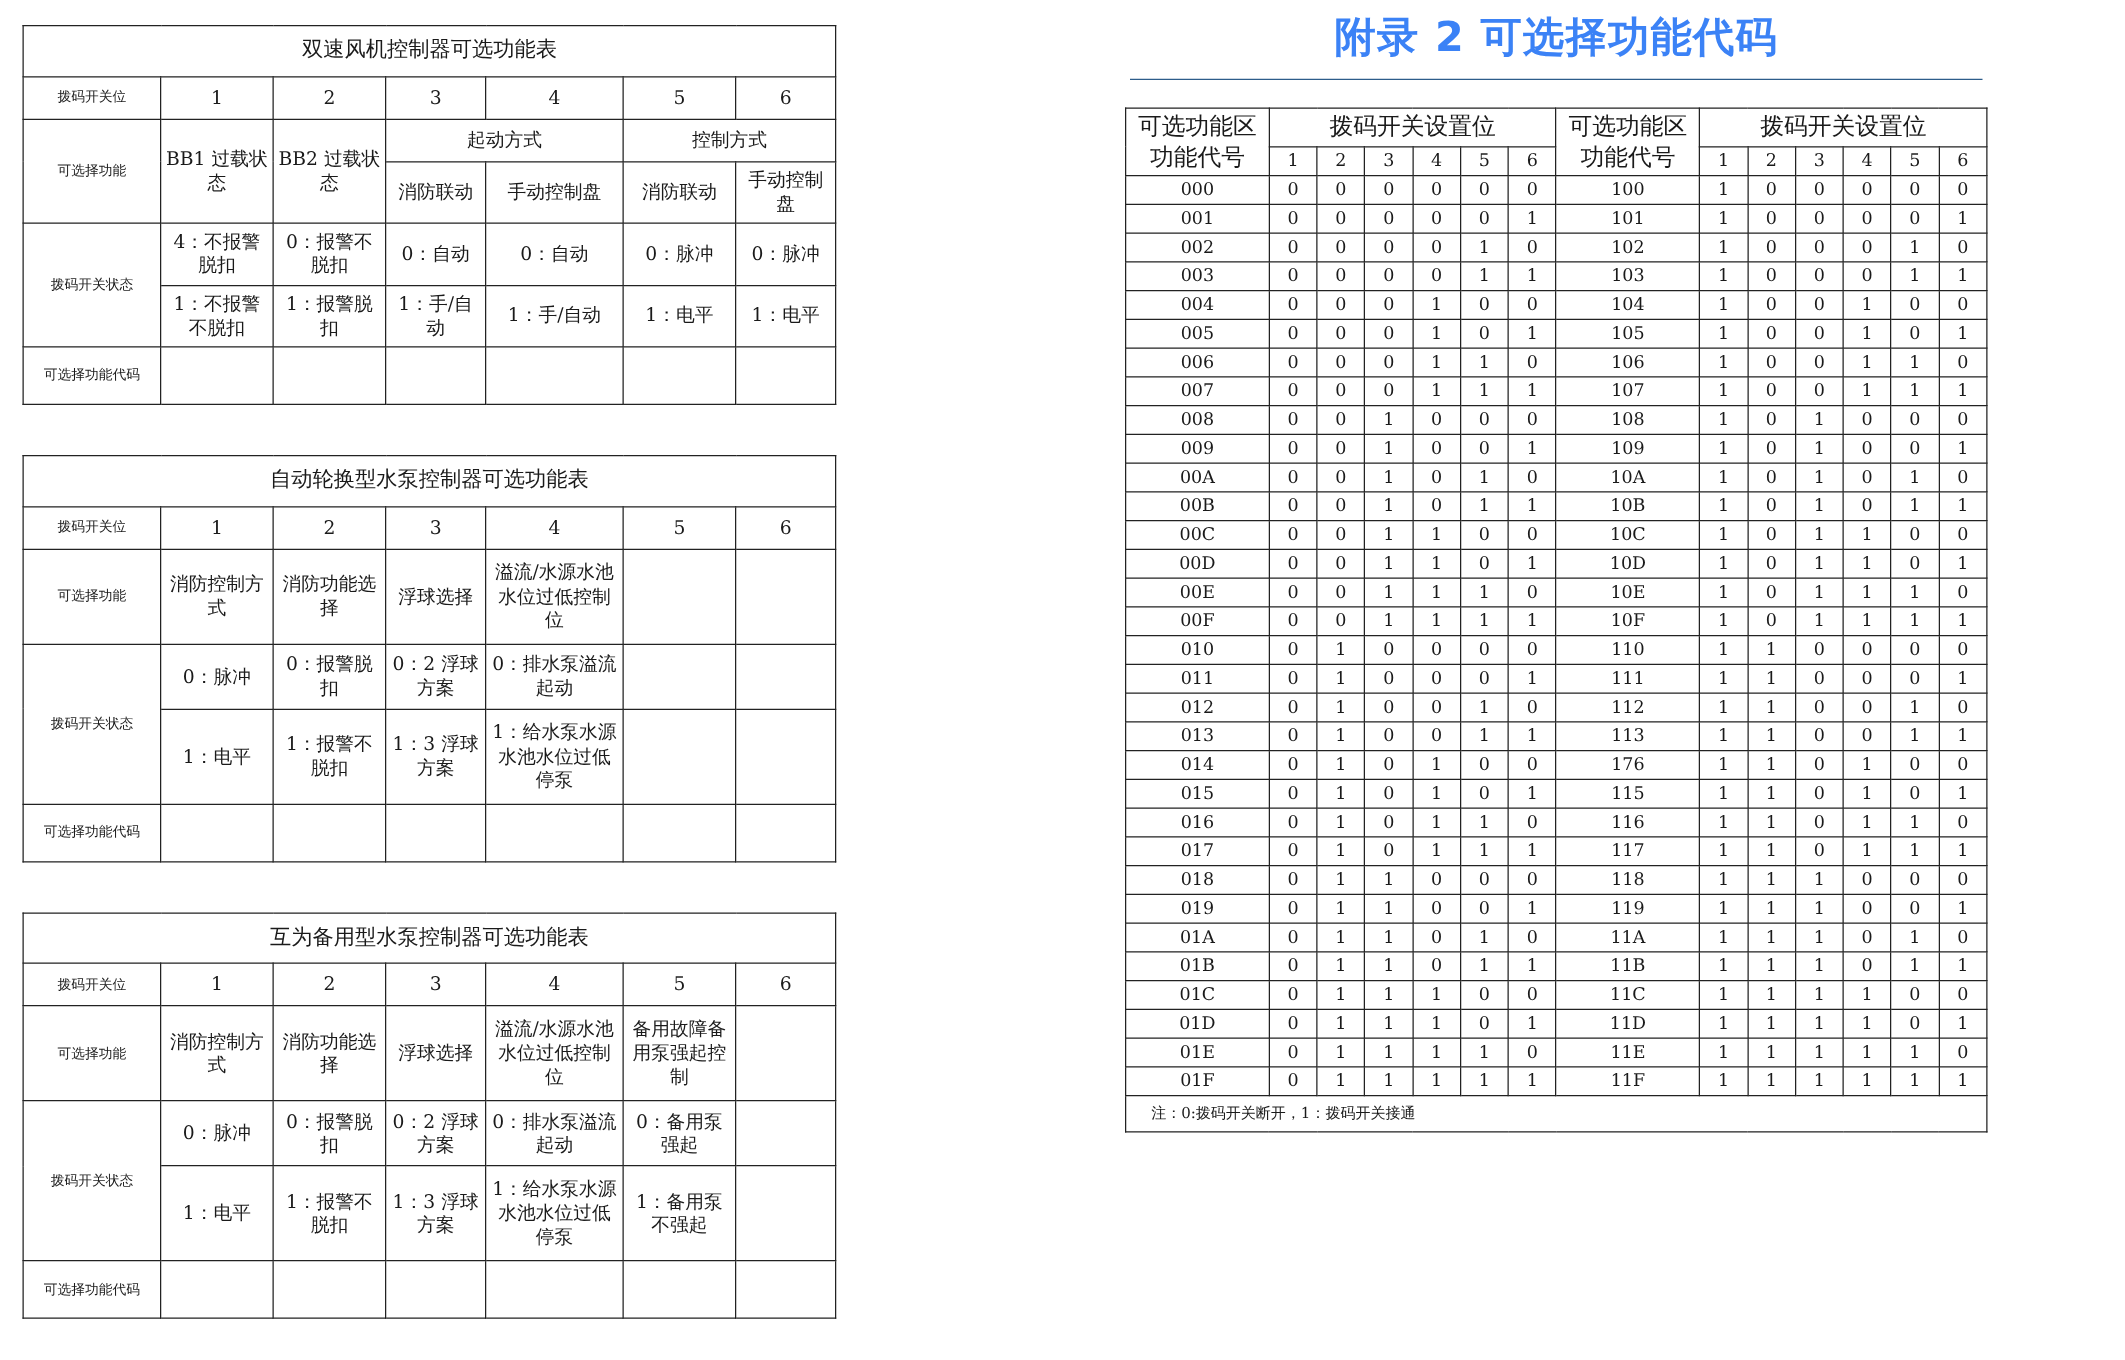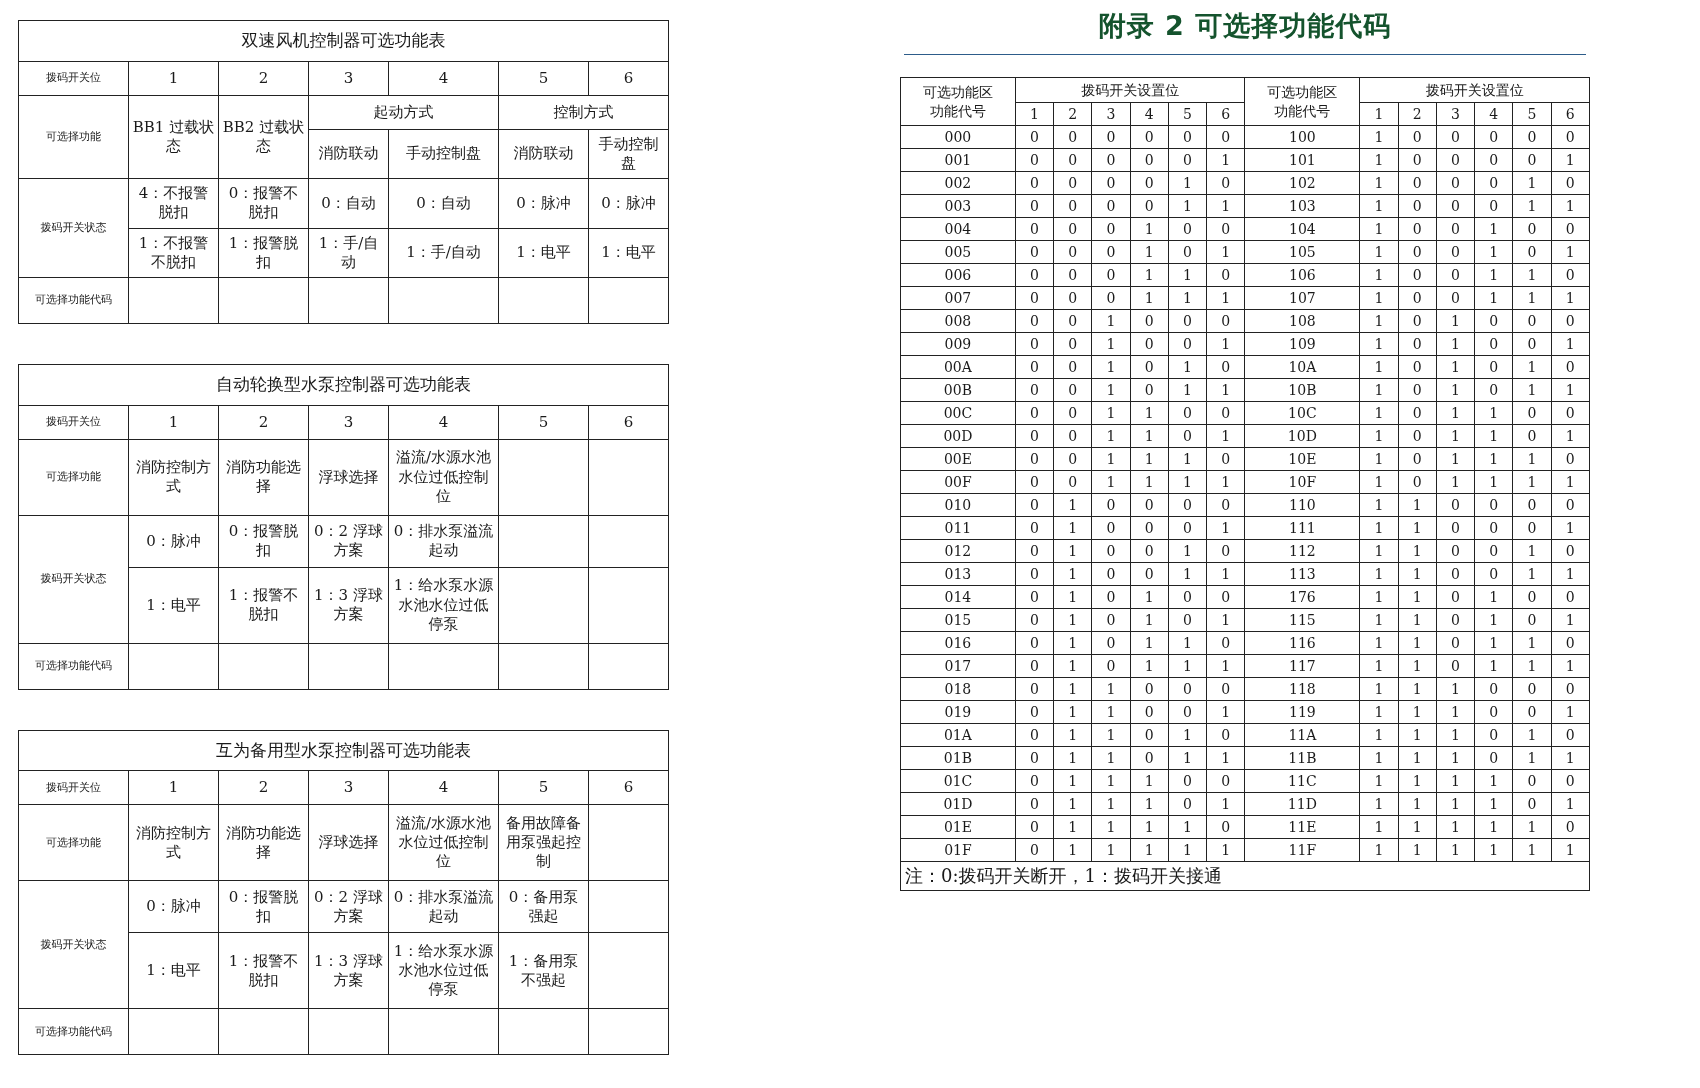--- a/index.html
+++ b/index.html
@@ -57,22 +57,22 @@
   .right-col {
     position: absolute;
     left: 900px;
     top: 8px;
     width: 690px;
   }
   .appendix-title {
     text-align: center;
     font-family: "DejaVu Sans", "Liberation Sans", sans-serif;
     font-weight: bold;
-    font-size: 27px;
-    color: #14532d;
+    font-size: 33px;
+    color: #3b82f6;
     letter-spacing: 1px;
     padding-bottom: 10px;
   }
   .title-rule {
     border: none;
     border-top: 1.5px solid #2d5c8a;
     margin: 0 4px 22px 4px;
   }
   .code-caption {
     text-align: center;
@@ -88,30 +88,30 @@
   .code-table td, .code-table th {
     border: 1px solid #222;
     text-align: center;
     vertical-align: middle;
     padding: 1px 0;
     height: 20px;
     font-weight: normal;
     line-height: 1.15;
   }
   .code-table .hdr-wide {
-    font-size: 14px;
+    font-size: 19px;
     line-height: 1.3;
     padding: 2px 2px;
   }
   .code-table .bitcol { width: 32px; }
   .code-table .codecol { width: 96px; }
   .note-row td {
     text-align: left;
-    padding-left: 4px;
-    font-size: 18px;
+    padding-left: 20px;
+    font-size: 12px;
     height: 26px;
     margin-left: 24px;
   }
 </style>
 </head>
 <body>
 
 <div class="page">
 
   <div class="left-col">

